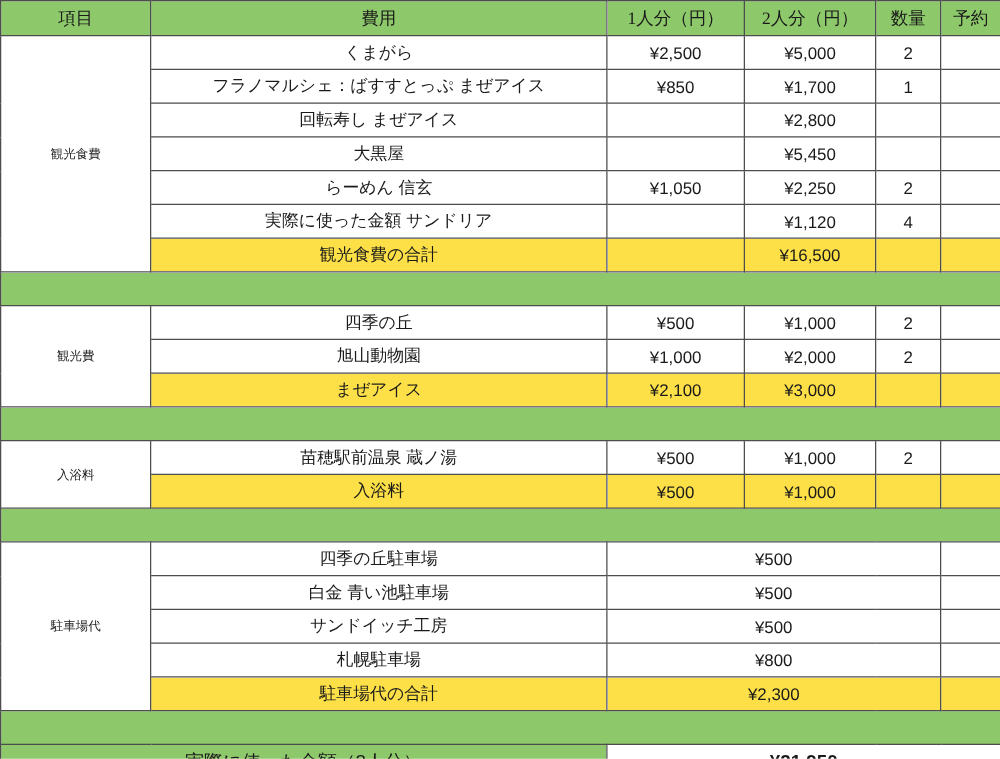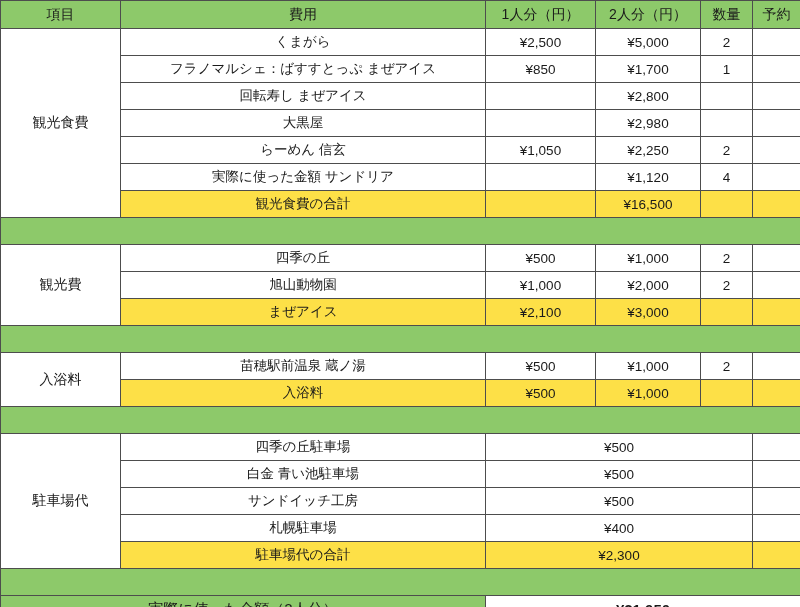--- a/index.html
+++ b/index.html
@@ -44,24 +44,25 @@
   col.c-two    { width: 105px; }
   col.c-qty    { width: 52px; }
   col.c-res    { width: 48px; }
 
   .hdr {
     background: #8dc96a;
     color: #1a1a1a;
     font-weight: bold;
     height: 28px;
     font-size: 14px;
+    font-family: Liberation Serif, serif;
   }
   .cat {
     font-weight: bold;
-    font-size: 14px;
+    font-size: 10px;
   }
   .subtotal {
     background: #fde047;
     font-weight: bold;
   }
   .money {
     text-align: center;
     margin-top: 39px;
   }
   .spacer td {
@@ -128,21 +129,21 @@
       <tr>
         <td class="name-cell">回転寿し まぜアイス</td>
         <td class="money"></td>
         <td class="money">¥2,800</td>
         <td></td>
         <td></td>
       </tr>
       <tr>
         <td class="name-cell">大黒屋</td>
         <td class="money"></td>
-        <td class="money">¥2,980</td>
+        <td class="money">¥5,450</td>
         <td></td>
         <td></td>
       </tr>
       <tr>
         <td class="name-cell">らーめん 信玄</td>
         <td class="money">¥1,050</td>
         <td class="money">¥2,250</td>
         <td>2</td>
         <td></td>
       </tr>
@@ -223,21 +224,21 @@
         <td class="money" colspan="3">¥500</td>
         <td></td>
       </tr>
       <tr>
         <td class="name-cell">サンドイッチ工房</td>
         <td class="money" colspan="3">¥500</td>
         <td></td>
       </tr>
       <tr>
         <td class="name-cell">札幌駐車場</td>
-        <td class="money" colspan="3">¥400</td>
+        <td class="money" colspan="3">¥800</td>
         <td></td>
       </tr>
       <tr>
         <td class="subtotal">駐車場代の合計</td>
         <td class="subtotal money" colspan="3">¥2,300</td>
         <td class="subtotal"></td>
       </tr>
 
       <tr class="spacer">
         <td colspan="6"></td>

